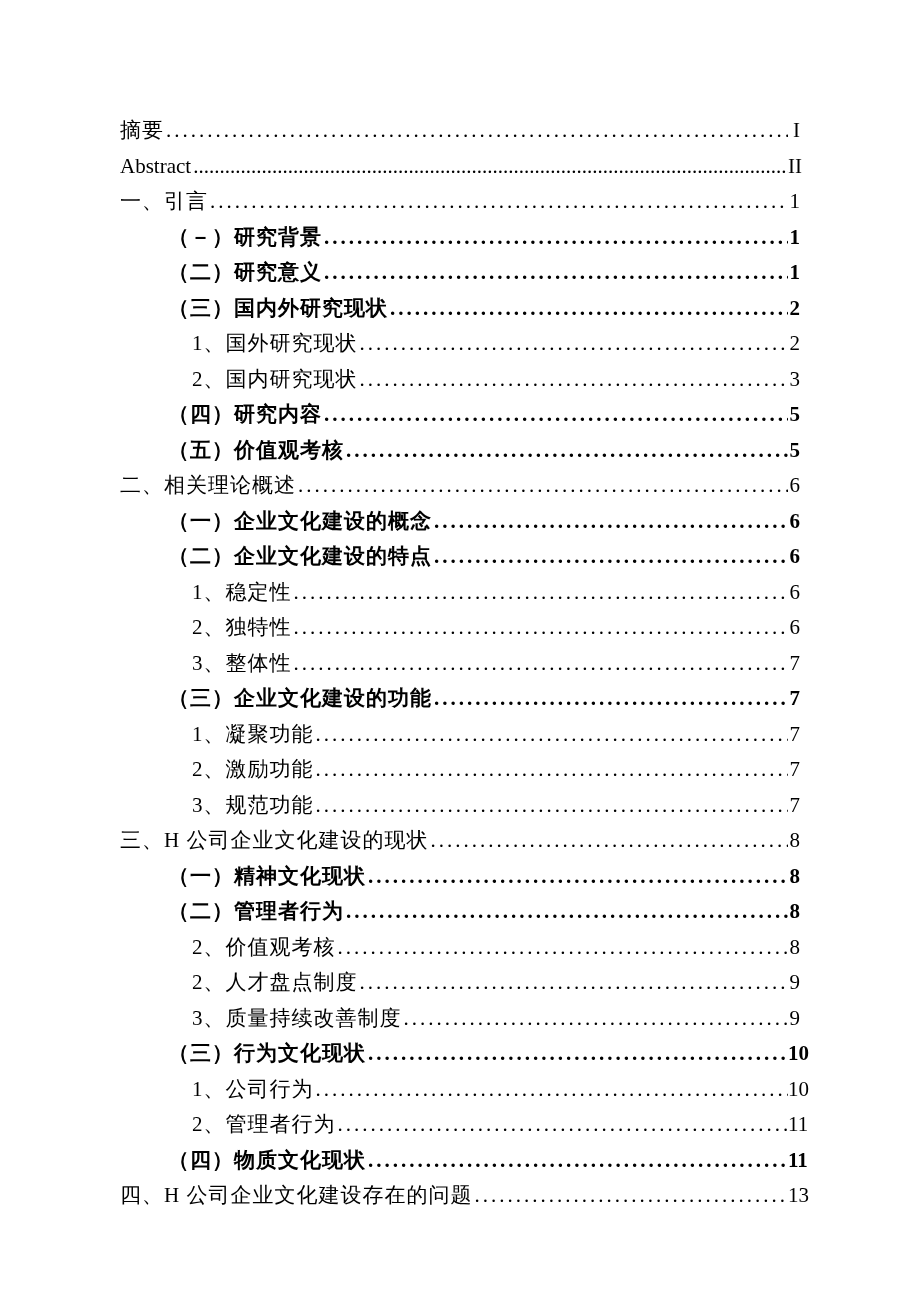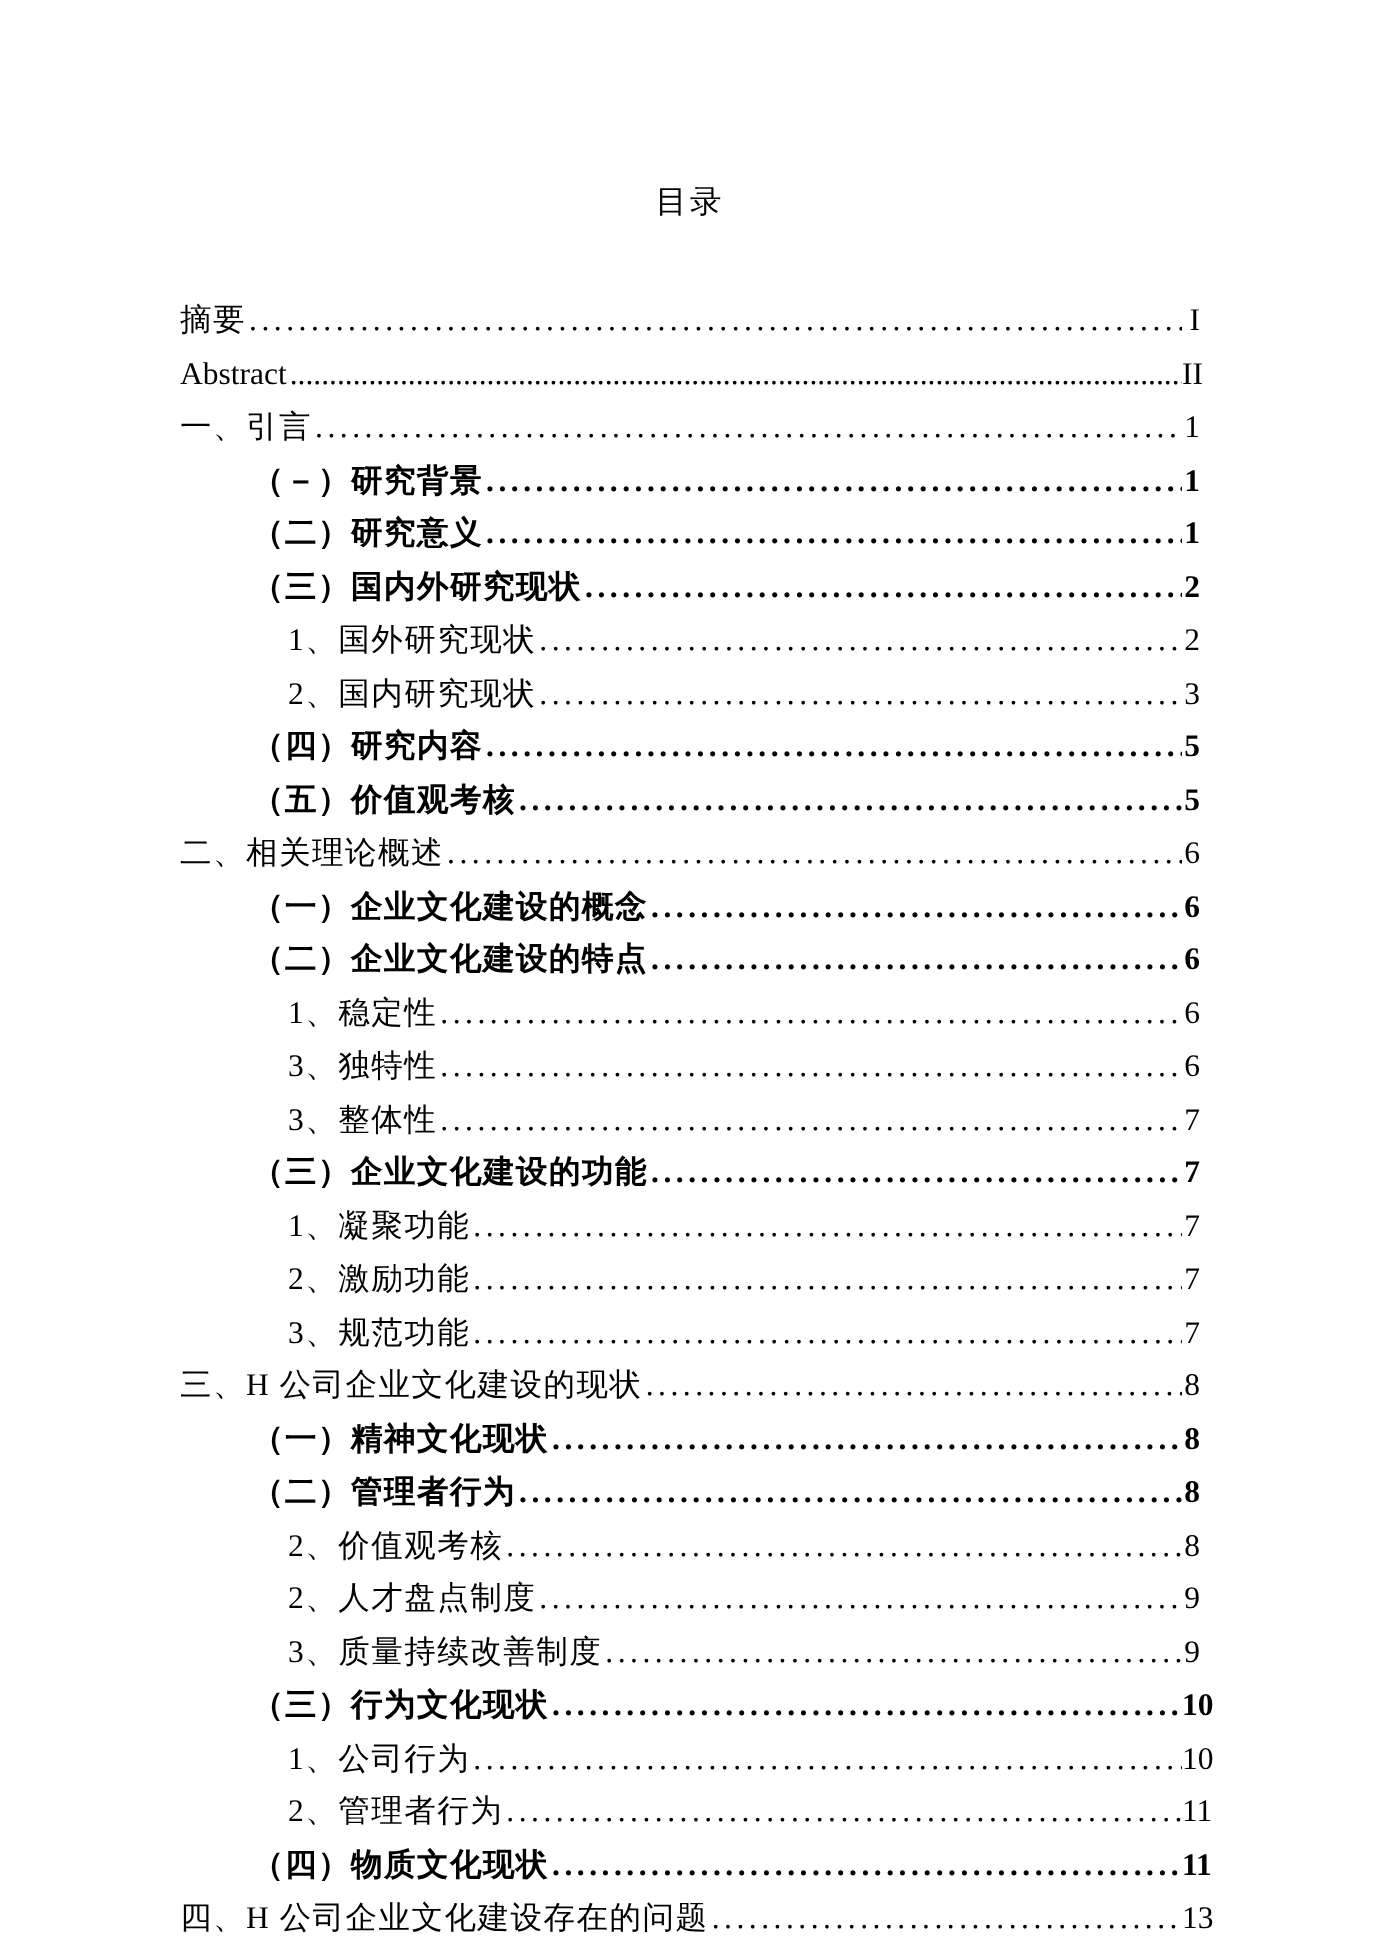--- a/index.html
+++ b/index.html
@@ -62,21 +62,20 @@
     letter-spacing: 0;
   }
   .abstract-en .toc-page {
     font-family: "Times New Roman", serif;
   }
 </style>
 </head>
 <body>
 
 <div class="page">
-  <div class="title">目录</div>
   <div class="toc" id="toc">
       <div class="toc-row lvl-0">
         <span class="toc-label">摘要</span>
         <span class="toc-leader"></span>
         <span class="toc-page">I</span>
       </div>
       <div class="toc-row lvl-0 abstract-en">
         <span class="toc-label">Abstract</span>
         <span class="toc-leader"></span>
         <span class="toc-page">II</span>
@@ -135,21 +134,21 @@
         <span class="toc-label">（二）企业文化建设的特点</span>
         <span class="toc-leader"></span>
         <span class="toc-page">6</span>
       </div>
       <div class="toc-row lvl-2">
         <span class="toc-label">1、稳定性</span>
         <span class="toc-leader"></span>
         <span class="toc-page">6</span>
       </div>
       <div class="toc-row lvl-2">
-        <span class="toc-label">3、独特性</span>
+        <span class="toc-label">2、独特性</span>
         <span class="toc-leader"></span>
         <span class="toc-page">6</span>
       </div>
       <div class="toc-row lvl-2">
         <span class="toc-label">3、整体性</span>
         <span class="toc-leader"></span>
         <span class="toc-page">7</span>
       </div>
       <div class="toc-row lvl-1">
         <span class="toc-label">（三）企业文化建设的功能</span>

